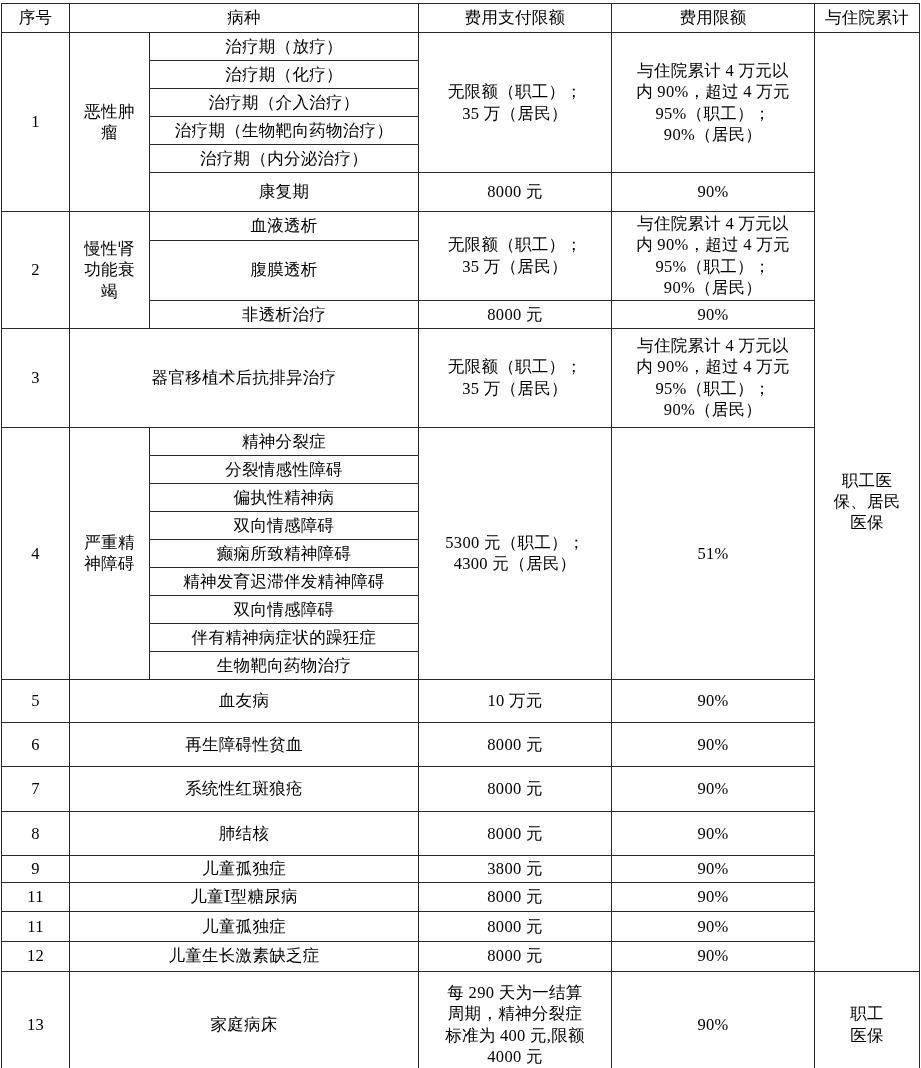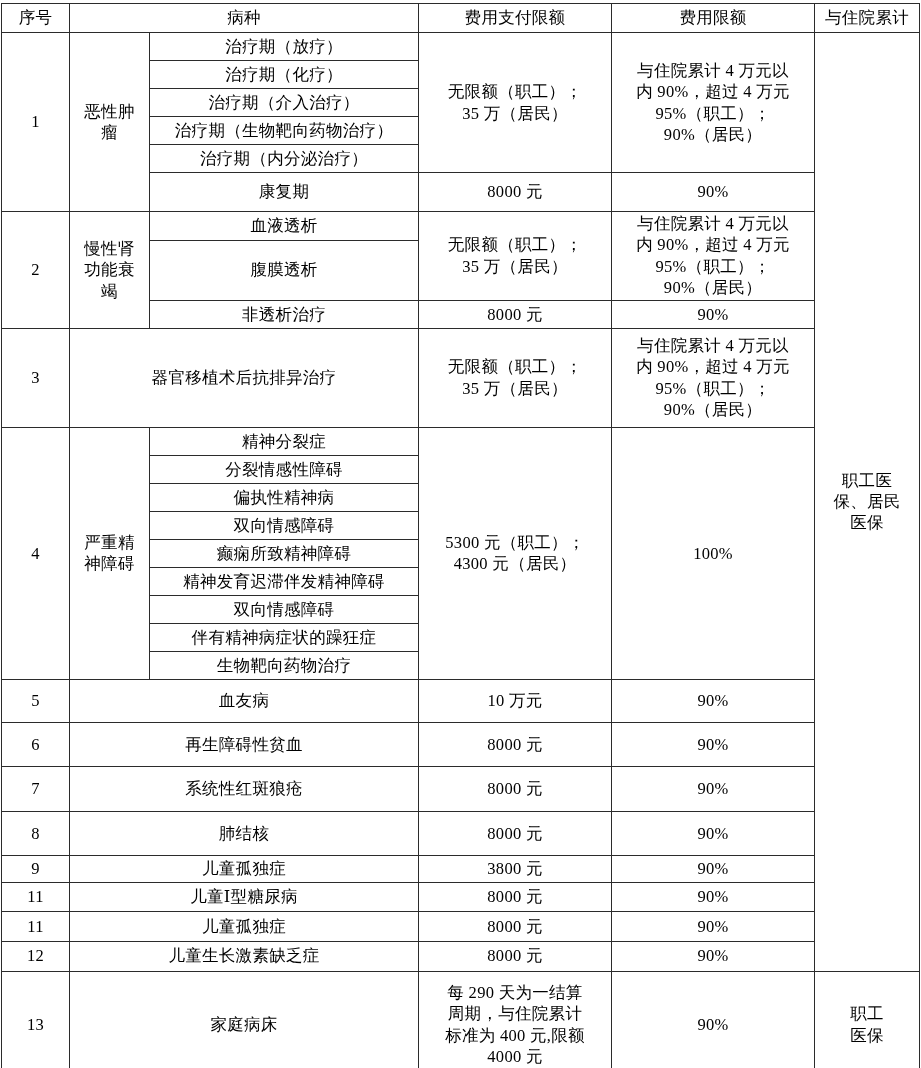--- a/index.html
+++ b/index.html
@@ -170,21 +170,21 @@
       <td class="no" rowspan="9">4</td>
       <td rowspan="9" class="narrow-name">
         <div>严重精</div>
         <div>神障碍</div>
       </td>
       <td class="subrow">精神分裂症</td>
       <td class="pay" rowspan="9">
         <div>5300 元（职工）；</div>
         <div>4300 元（居民）</div>
       </td>
-      <td class="limit" rowspan="9">100%</td>
+      <td class="limit" rowspan="9">51%</td>
     </tr>
     <tr>
           <td class="subrow">分裂情感性障碍</td>
         </tr>
     <tr>
           <td class="subrow">偏执性精神病</td>
         </tr>
     <tr>
           <td class="subrow">双向情感障碍</td>
         </tr>
@@ -256,21 +256,21 @@
       <td colspan="2" style="height:24px">儿童生长激素缺乏症</td>
       <td class="pay">8000 元</td>
       <td class="limit">90%</td>
     </tr>
 
     <tr>
       <td class="no">13</td>
       <td colspan="2" style="height:104px">家庭病床</td>
       <td class="pay multi">
         <div>每 290 天为一结算</div>
-        <div>周期，与住院累计</div>
+        <div>周期，精神分裂症</div>
         <div>标准为 400 元,限额</div>
         <div>4000 元</div>
       </td>
       <td class="limit">90%</td>
       <td>
         <div>职工</div>
         <div>医保</div>
       </td>
     </tr>
 

